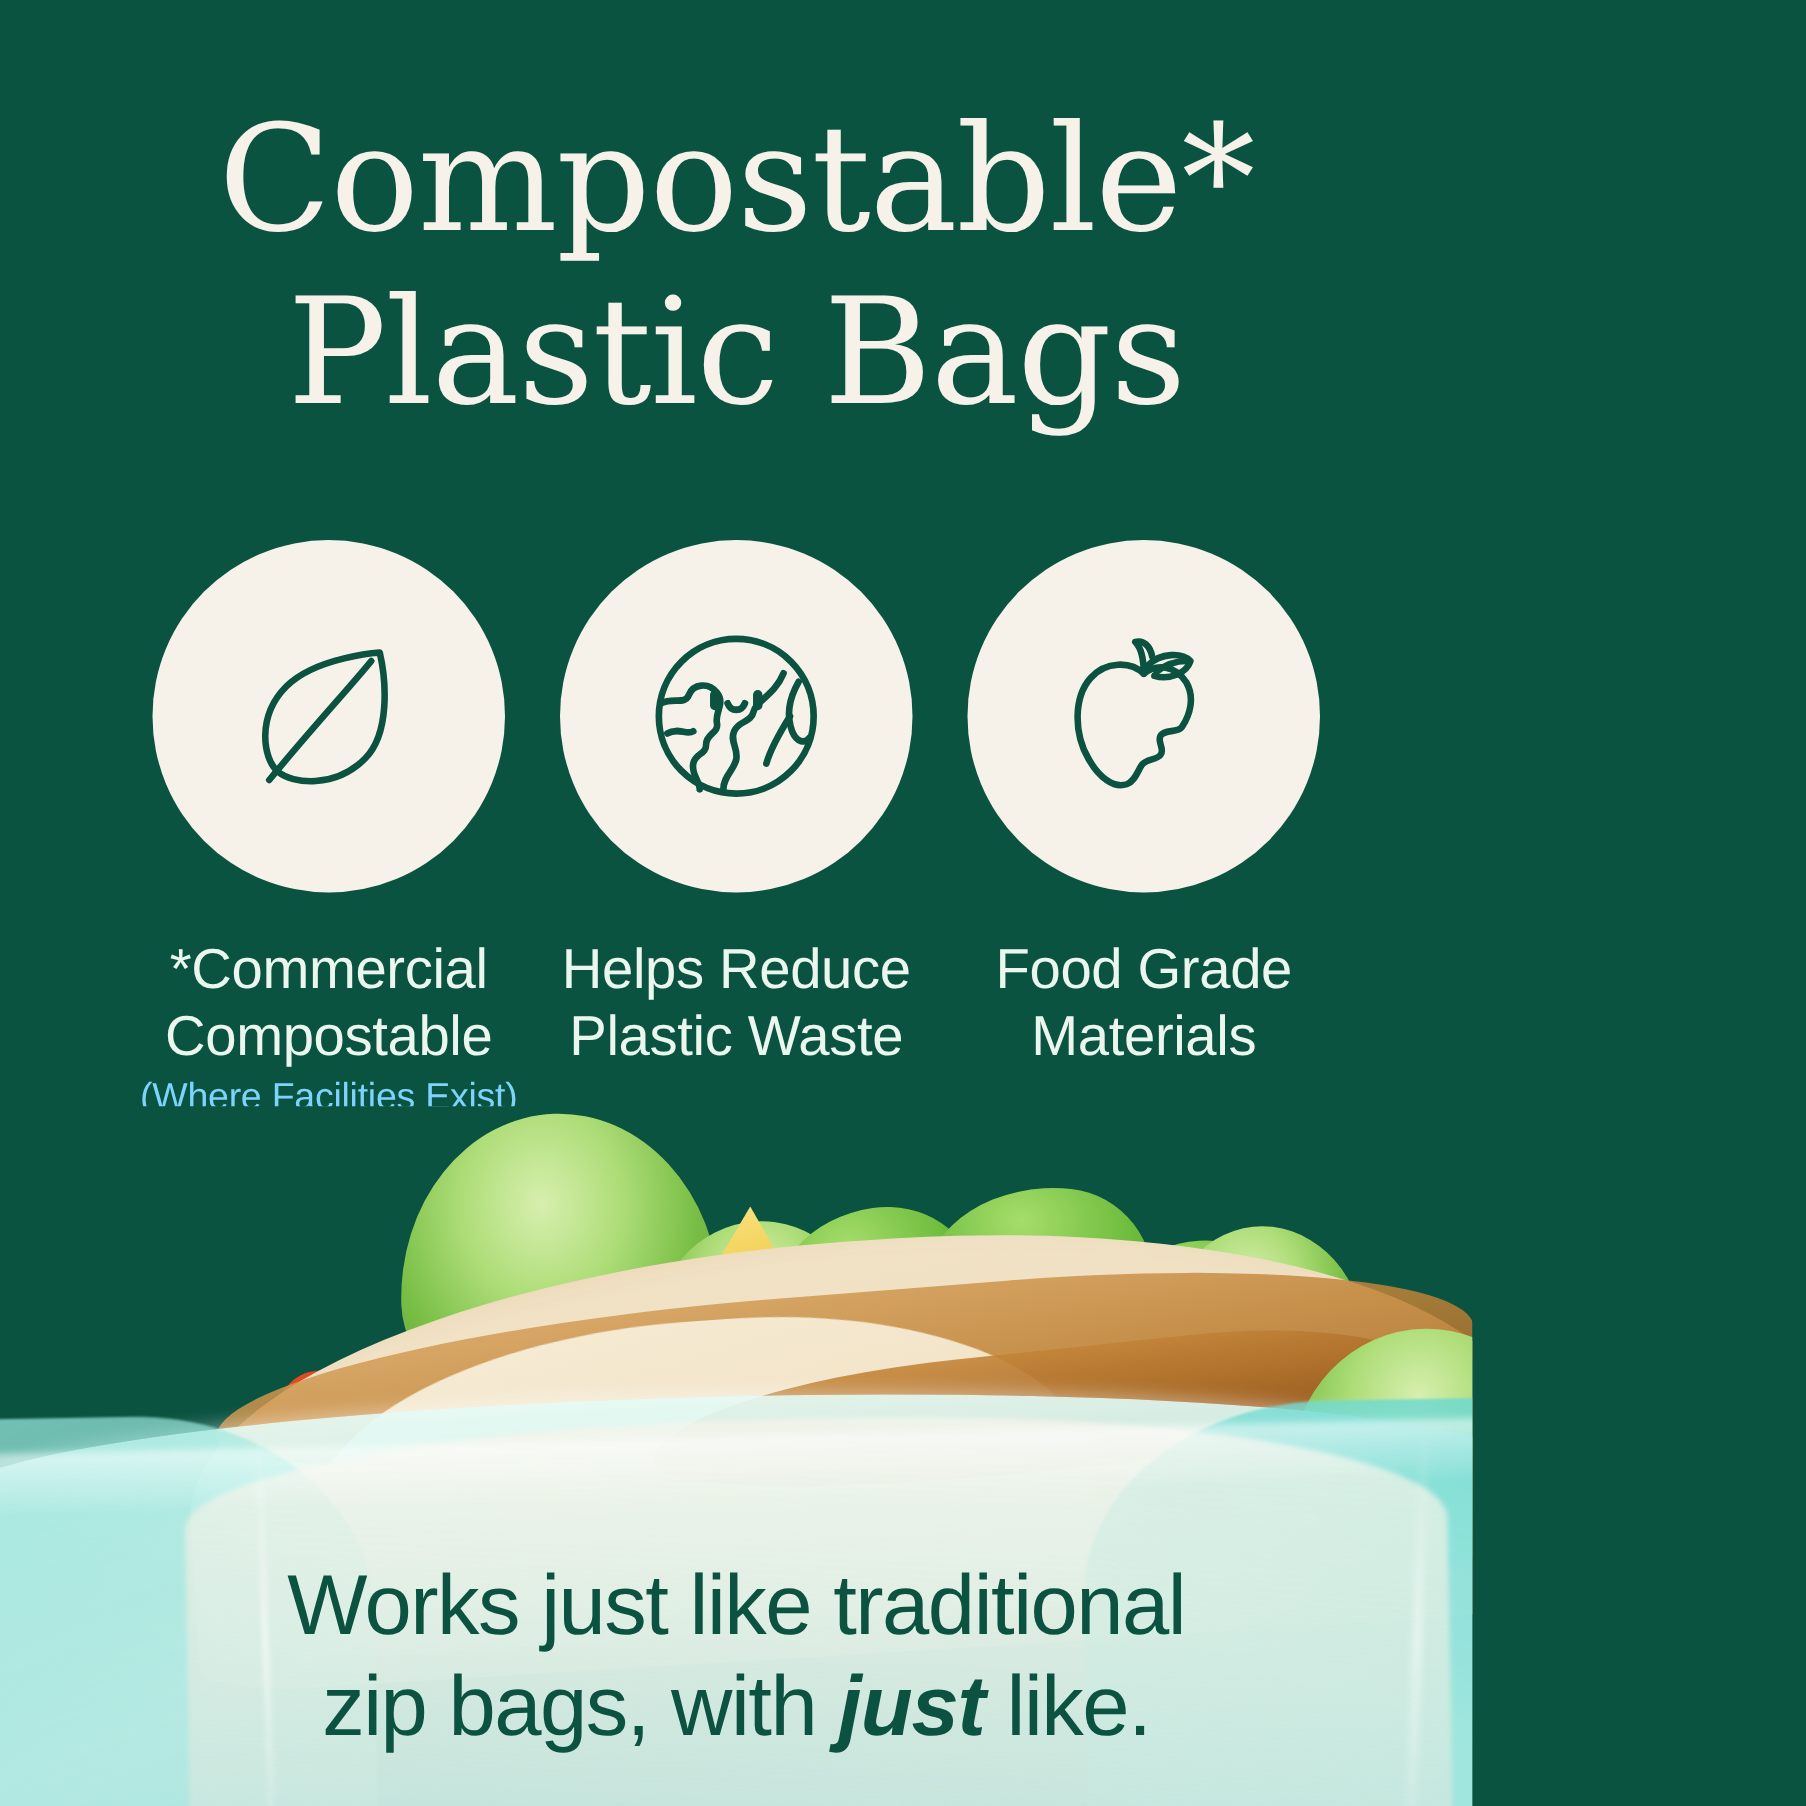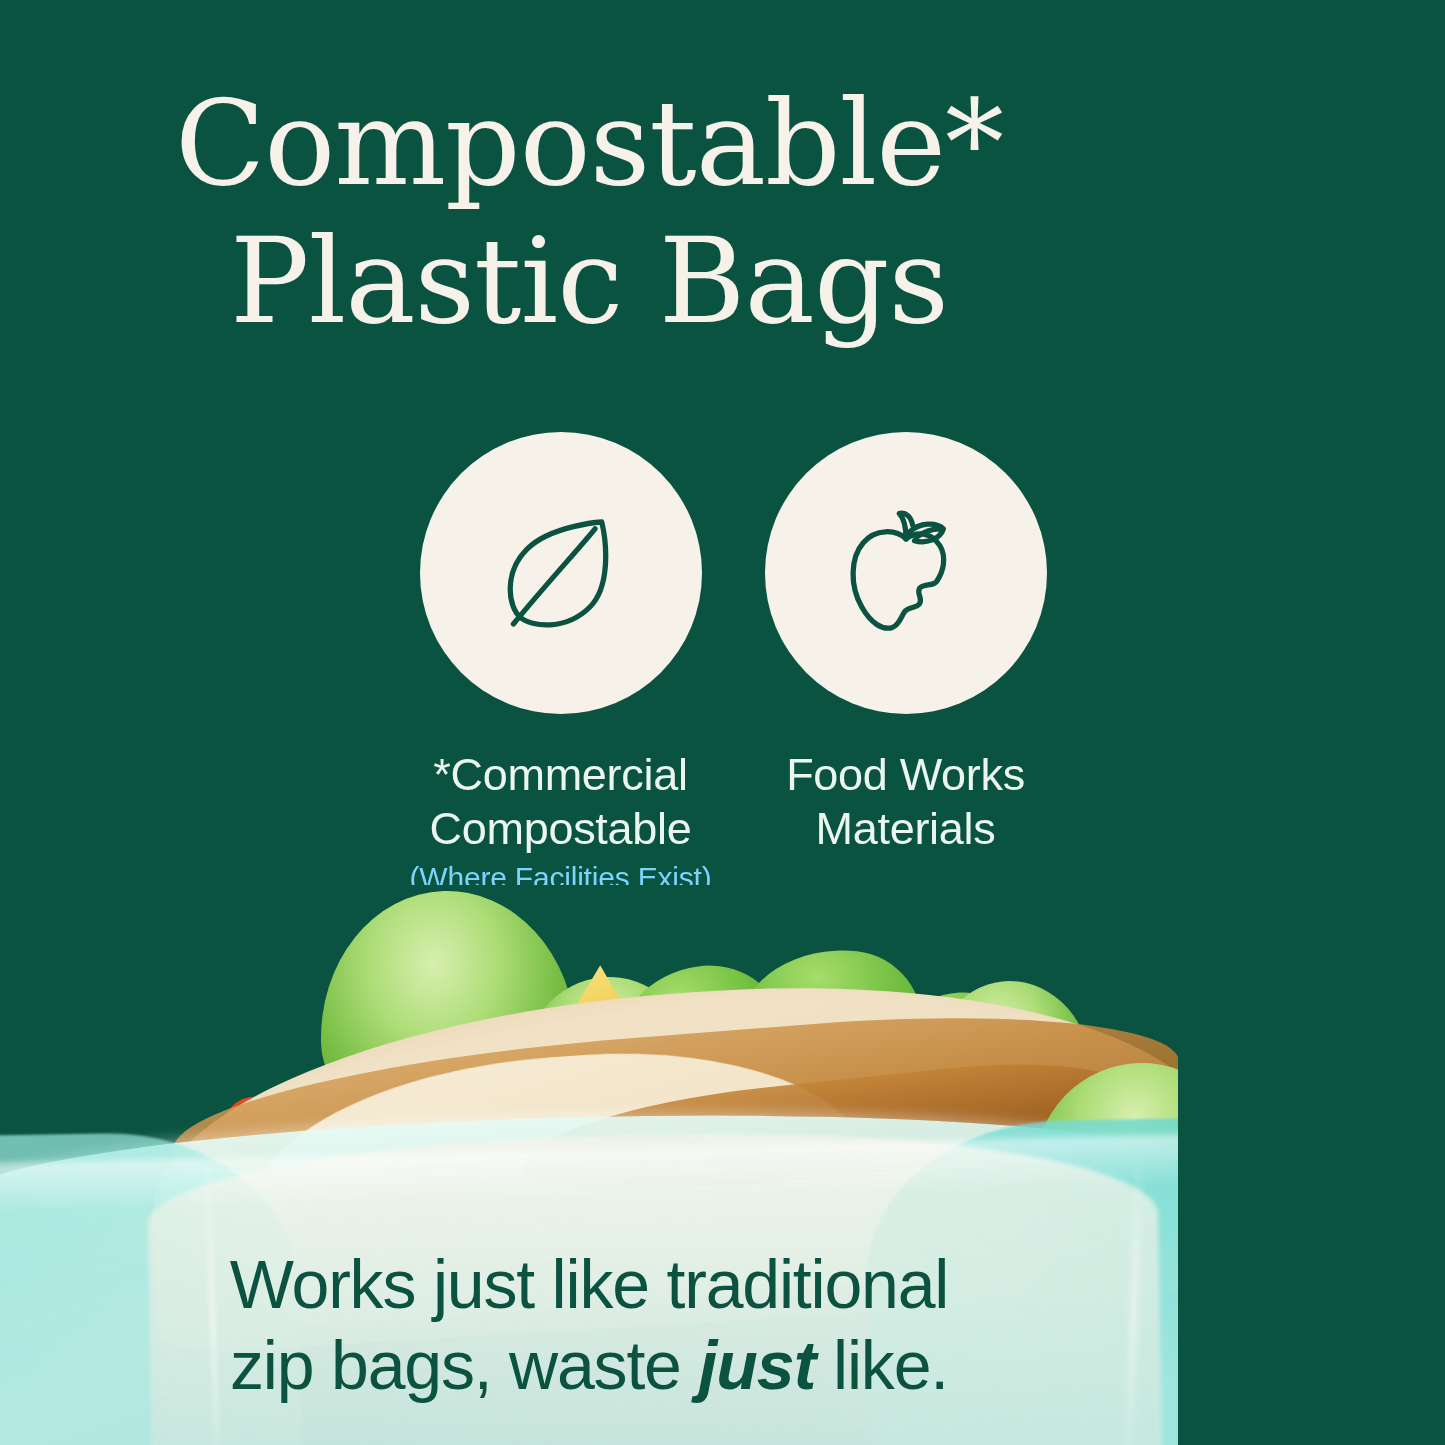--- a/index.html
+++ b/index.html
@@ -305,38 +305,63 @@
             <path d="M74 20 C74 20 44 22 30 36 C16 50 19 70 26 76 C33 82 53 84 67 70 C79 58 77 33 74 20 Z"></path>
             <path d="M70 24 C62 34 40 58 22 80"></path>
           </svg>
         </span>
       </div>
       <div class="cap">*Commercial
 Compostable</div>
       <div class="subcap">(Where Facilities Exist)</div>
     </div>
 
+    <div class="benefit">
+      <div class="circle">
+        <span>
+          <svg width="172" height="172" viewBox="0 0 100 100" fill="none" stroke="#0B5240" stroke-width="3.1" stroke-linecap="round" stroke-linejoin="round">
+            <circle cx="50" cy="50" r="36"></circle>
+
+            <path d="M40 40 L40 45" stroke-width="4.4"></path>
+            <path d="M60 40 L60 45" stroke-width="4.4"></path>
+
+            <path d="M46 44 C47.5 48 52.5 48 54 44" stroke-width="3.2"></path>
+
+            <path d="M15 44 C21 41 26 45 28 40 C30 35 37 34 41 39 C45 44 40 48 41 53
+                     C42 58 36 58 36 63 C36 68 31 67 30 72 C29 77 33 80 33 84"></path>
+            <path d="M18 58 C23 55 27 59 30 57"></path>
+            <path d="M44 84 C44 78 49 75 50 70 C51 65 47 62 49 57 C51 52 57 53 58 48
+                     C59 43 68 40 72 30"></path>
+            <path d="M79 34 C75 41 73 49 76 57 C78 62 82 63 84 60"></path>
+            <path d="M75 50 C70 58 66 65 64 72"></path>
+          </svg>
+        </span>
+      </div>
+      <div class="cap">Helps Reduce
+Plastic Waste</div>
+      <div class="subcap"></div>
+    </div>
 
     <div class="benefit">
       <div class="circle">
         <span>
           <svg width="170" height="170" viewBox="0 0 100 100" fill="none" stroke="#0B5240" stroke-width="3.1" stroke-linecap="round" stroke-linejoin="round">
 
             <path d="M50 30 C44 24 32 24 25 32 C17 41 17 58 24 70 C29 79 36 84 42 82
                      C46 80.5 47 76 49 73 C51.5 69.5 56 71 58 68 C60 65 56 62 58 59
                      C60 56 66 58 68 55 C72 49 74 41 70 34 C65 26 56 25 50 30 Z"></path>
 
             <path d="M50 30 C50 24 49 18 46 15 C50 14 53 17 54 22"></path>
 
             <path d="M52 26 C58 20 68 20 72 24 C70 30 62 33 55 31"></path>
             <path d="M56 29 C60 26 65 24 70 24"></path>
           </svg>
         </span>
       </div>
-      <div class="cap">Food Works
+      <div class="cap">Food Grade
 Materials</div>
       <div class="subcap"></div>
     </div>
 
   </div>
 
   <div class="photo">
     <div class="photo-inner">
       <div class="cuc cuc-big"></div>
       <div class="cuc cuc-m1"></div>
@@ -360,16 +385,16 @@
       <div class="bag-edge-r"></div>
       <div class="bag-sheen"></div>
       <div class="bag-zip"></div>
       <div class="bag-wrinkle"></div>
       <div class="bag-wrinkle2"></div>
     </div>
   </div>
 
   <div class="tagline">
     <span class="t1">Works just like traditional</span>
-    <span class="t2"><span>zip bags, waste </span><em>just</em><span> like.</span></span>
+    <span class="t2"><span>zip bags, with </span><em>just</em><span> like.</span></span>
   </div>
 
 </div>
 
 </body></html>

